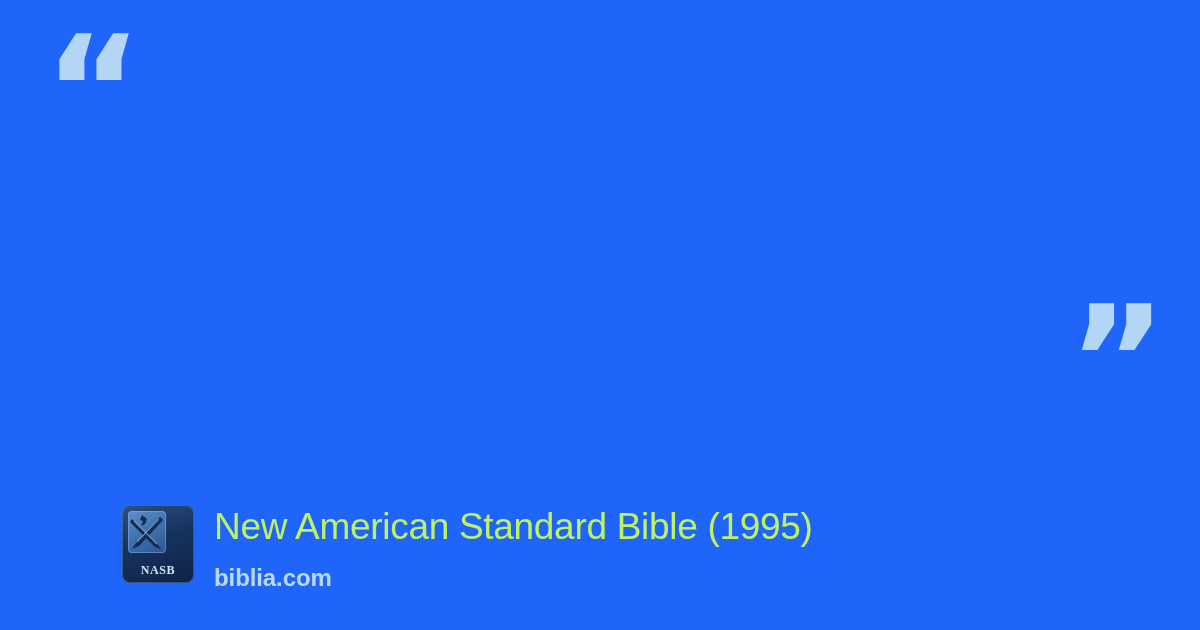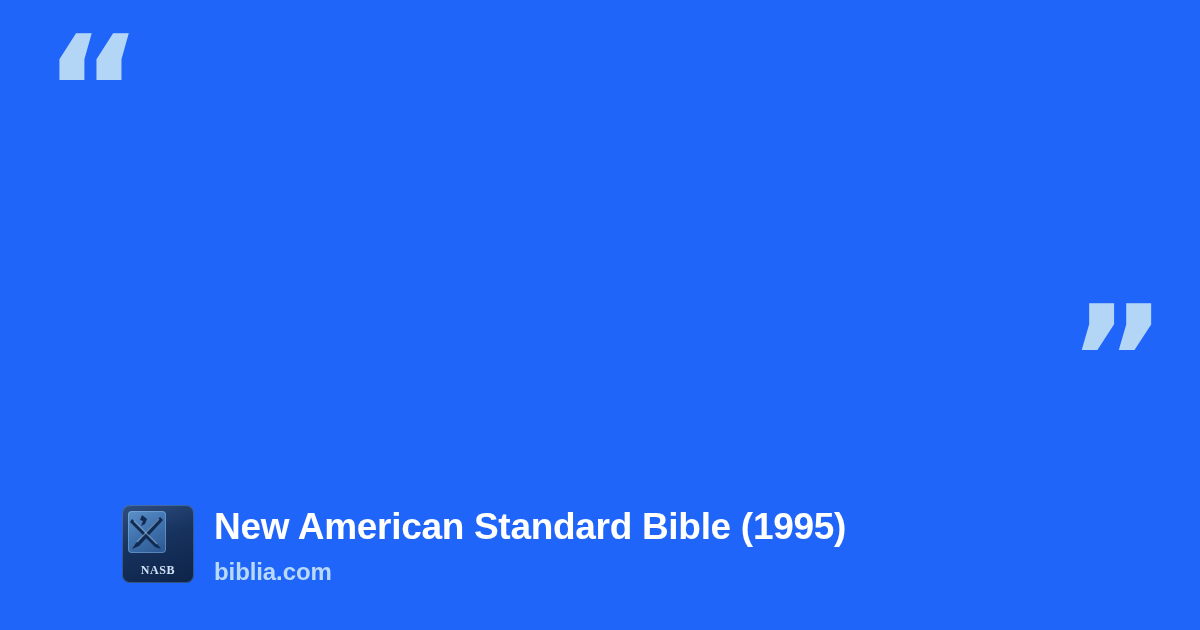--- a/index.html
+++ b/index.html
@@ -105,29 +105,29 @@
     font-weight: 700;
     letter-spacing: 0.6px;
     font-family: "Liberation Serif", "DejaVu Serif", serif;
   }
 
   #attribution-text {
     margin-left: 20px;
     padding-top: 2px;
   }
   #bible-version {
-    color: #ffffff;
+    color: #bef264;
     font-size: 37px;
-    font-weight: 700;
+    font-weight: 400;
     line-height: 1.1;
     letter-spacing: -0.3px;
     white-space: nowrap;
   }
   #site-url {
-    margin-top: 11px;
+    margin-top: 17px;
     color: #b8daf8;
     font-size: 24px;
     font-weight: 700;
     line-height: 1.1;
     letter-spacing: -0.1px;
     white-space: nowrap;
   }
 </style>
 </head>
 <body>

